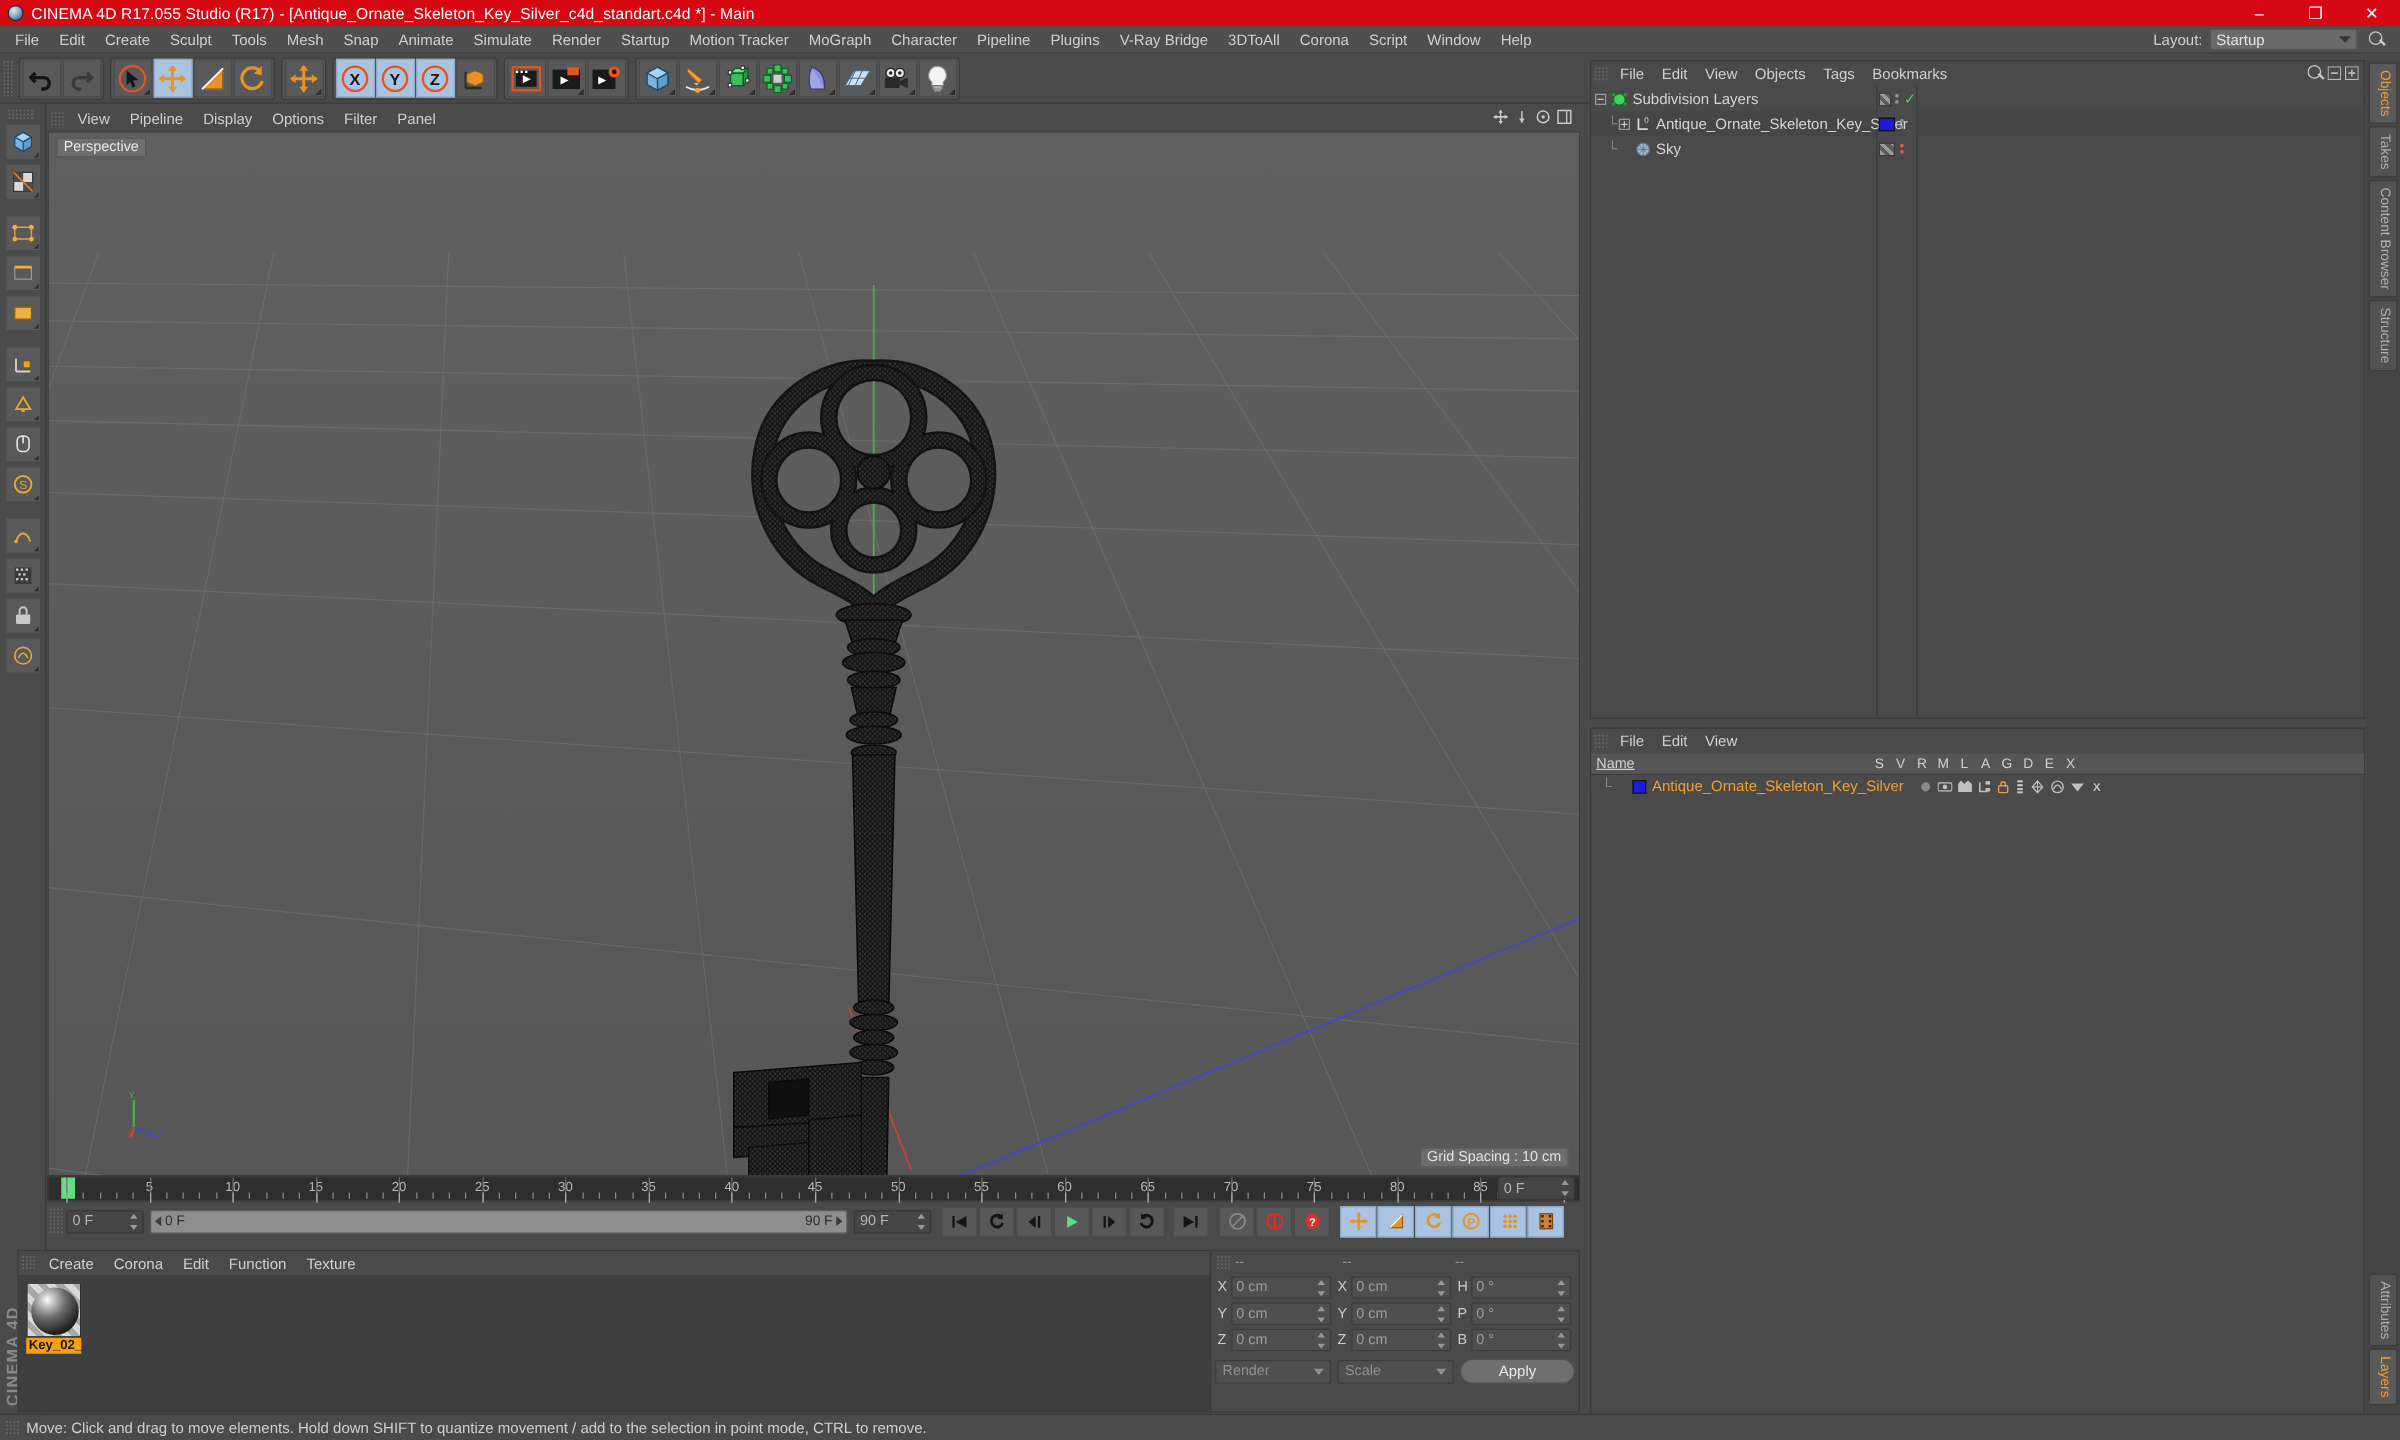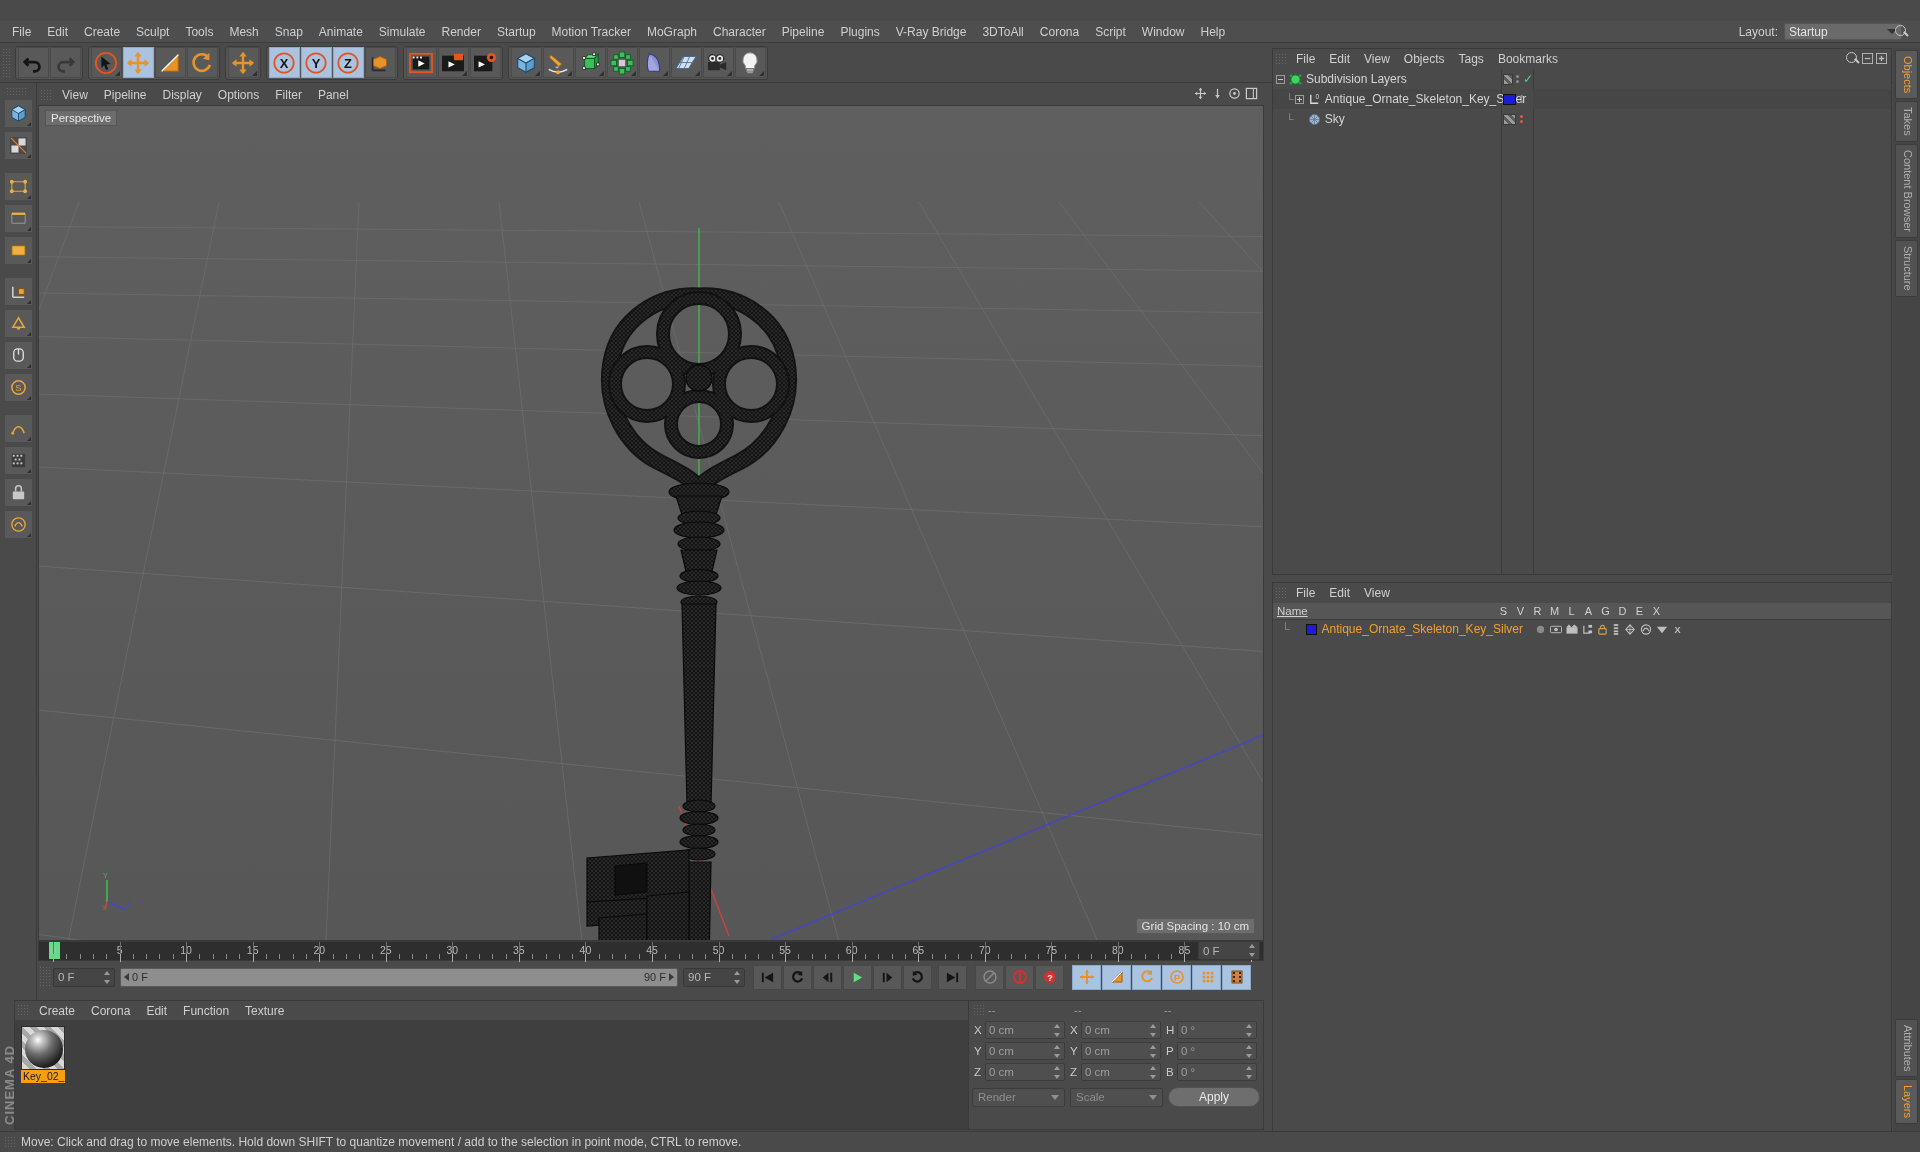--- a/index.html
+++ b/index.html
@@ -26,21 +26,21 @@
   .tb-btn{ width:45px; height:21px; display:flex; align-items:center; justify-content:center;
     color:#fff; font-size:13px; }
 
   
   .menubar{
     position:absolute; left:0; top:21px; width:1920px; height:22px;
     background:#4e4e4e; display:flex; align-items:center; padding-left:4px;
     border-bottom:1px solid #3c3c3c;
   }
   .menubar .mi{ padding:2px 8px; font-size:12px; color:#cfcfcf; white-space:nowrap; }
-  .layout-box{ position:absolute; right:18px; top:2px; display:flex; align-items:center; }
+  .layout-box{ position:absolute; right:34px; top:2px; display:flex; align-items:center; }
   .layout-label{ color:#cfcfcf; font-size:12px; margin-right:6px; }
   .layout-sel{
     width:118px; height:17px; background:#6a6a6a; border:1px solid #555;
     border-radius:2px; display:flex; align-items:center; padding:0 4px;
     color:#e4e4e4; font-size:12px; position:relative;
   }
   .layout-sel .caret{ position:absolute; right:4px; width:0;height:0;
     border-left:5px solid transparent;border-right:5px solid transparent;border-top:5px solid #333; }
   .mag{ position:absolute; right:12px; top:4px; width:13px;height:13px; }
   .mag:after{content:"";position:absolute;left:0;top:0;width:9px;height:9px;border:1.6px solid #c8c8c8;border-radius:50%;}
@@ -119,21 +119,21 @@
     color:#2e2e2e; font-size:11px; }
   .tbtn2{ width:29px;height:25px;background:#585858;border:1px solid #474747;
     display:flex;align-items:center;justify-content:center;}
   .tbtn2.lit{ background:#a9c3e0; border-color:#8fa9c6;}
 
   
   .matmgr{ position:absolute; left:14px; top:1000px; width:980px; height:130px;
     background:#4a4a4a; border:1px solid #3a3a3a; }
   .mm-menu{ height:19px; display:flex; align-items:center; padding-left:2px; background:#4a4a4a;}
   .mm-menu .mi{ padding:1px 8px; font-size:12px; color:#cfcfcf;}
-  .mm-body{ position:absolute; left:0; top:19px; right:0; bottom:0; background:#3f3f3f; padding:6px; }
+  .mm-body{ position:absolute; left:0; top:19px; right:0; bottom:0; background:#3f3f3f; padding:6px;font-weight:bold; }
   .mat{ width:44px; }
   .mat-sw{ width:44px; height:44px; border:1px solid #2b2b2b;
     background:
       radial-gradient(circle at 38% 30%, #f2f2f2 0%, #b5b5b5 18%, #4c4c4c 52%, #1a1a1a 100%);
     background-color:#777; position:relative; overflow:hidden;}
   .mat-checker{position:absolute;inset:0;
     background-image:repeating-linear-gradient(45deg,#d9d9d9 0 5px,#a8a8a8 5px 10px); z-index:0;}
   .mat-ball{position:absolute;left:3px;top:3px;width:38px;height:38px;border-radius:50%;z-index:1;
     background:radial-gradient(circle at 34% 26%, #ffffff 0%, #cccccc 12%, #6e6e6e 38%, #222 72%, #0b0b0b 100%);}
   .mat-name{ background:#f6a011; color:#1a1a1a; font-size:10.5px; text-align:left;
@@ -205,20 +205,29 @@
   
   .statusbar{ position:absolute; left:0; bottom:0; width:1920px; height:21px;
     background:#4a4a4a; border-top:1px solid #3a3a3a; display:flex; align-items:center;
     padding-left:4px; color:#cfcfcf; font-size:12px;}
 </style>
 </head>
 <body>
 
 <div class="app">
 
+  <div class="titlebar">
+    <div class="tb-logo"></div>
+    <div class="tb-title">CINEMA 4D R17.055 Studio (R17) - [Antique_Ornate_Skeleton_Key_Silver_c4d_standart.c4d *] - Main</div>
+    <div class="tb-btns">
+      <div class="tb-btn">–</div>
+      <div class="tb-btn">❐</div>
+      <div class="tb-btn close">✕</div>
+    </div>
+  </div>
 
   <div class="menubar">
     <div id="menu-items" style="display:flex;align-items:center;">
         <div class="mi">File</div>
         <div class="mi">Edit</div>
         <div class="mi">Create</div>
         <div class="mi">Sculpt</div>
         <div class="mi">Tools</div>
         <div class="mi">Mesh</div>
         <div class="mi">Snap</div>

